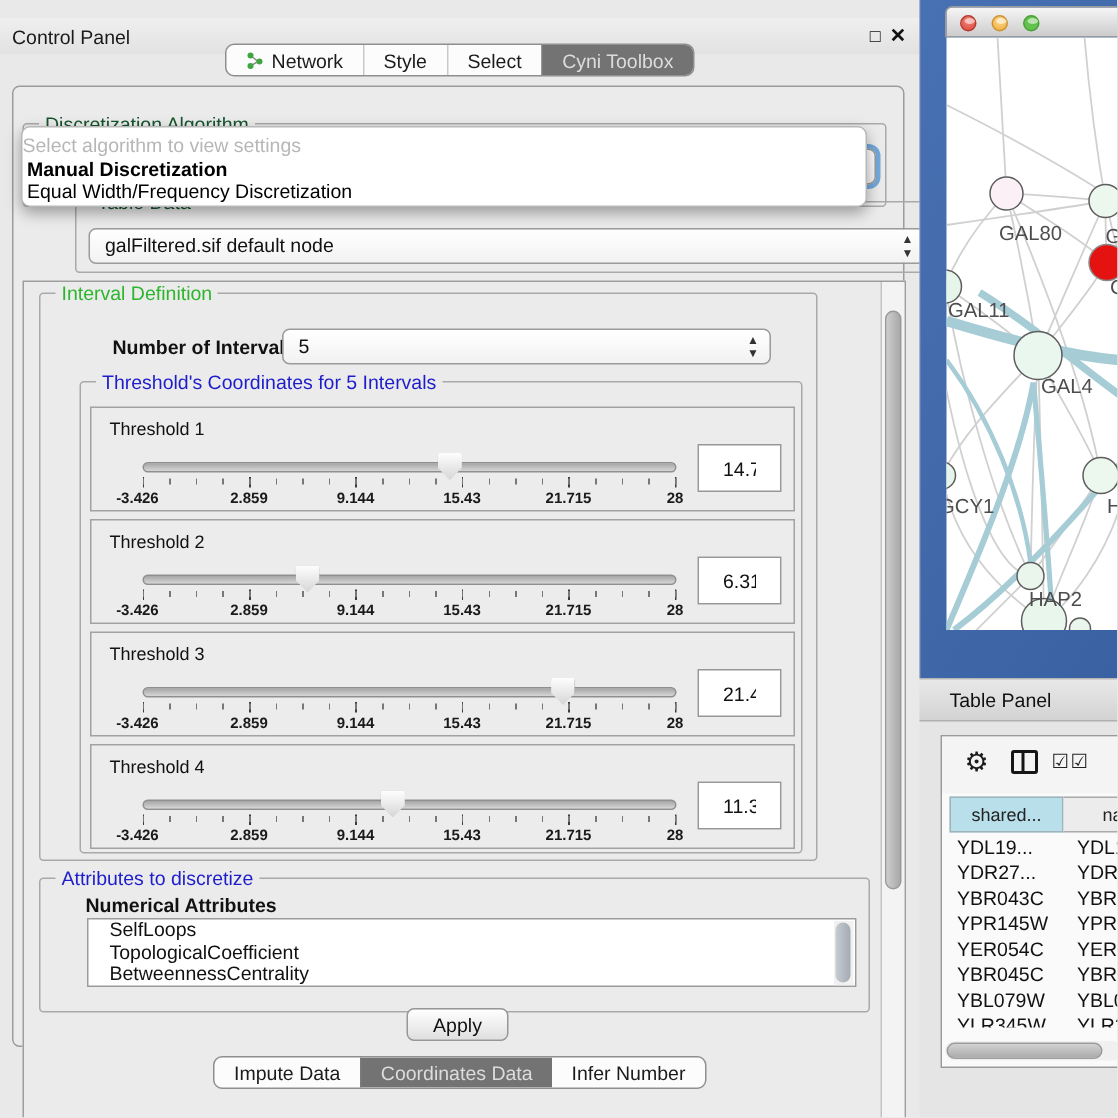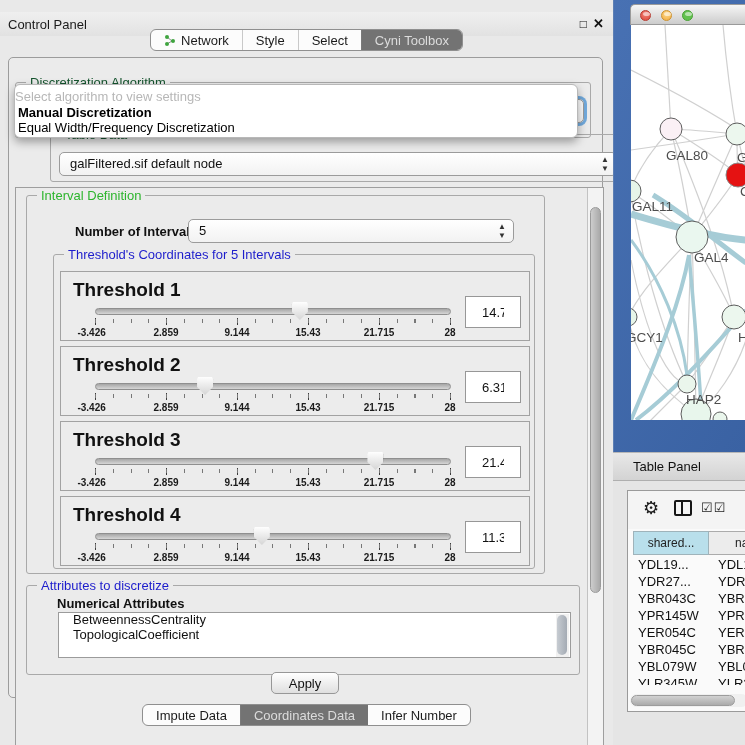--- a/index.html
+++ b/index.html
@@ -52,21 +52,21 @@
   #scrollpane{position:absolute;left:6px;top:129px;width:589px;height:596px;border:1px solid #9e9e9e;background:#ebebeb;overflow:hidden;}
   .vscroll{position:absolute;right:0;top:0;bottom:0;width:16px;background:#f3f3f3;border-left:1px solid #c2c2c2;}
   .vscroll .thumb{position:absolute;left:2px;top:19px;width:11px;height:386px;border-radius:6px;background:linear-gradient(to right,#cdcdcd,#a9a9a9);border:1px solid #9a9a9a;}
 
   #iv-group{left:10px;top:7px;width:519px;height:379px;}
   #noi-label{position:absolute;left:48px;top:28px;font-size:13px;font-weight:bold;color:#111;}
   #noi-combo{left:161px;top:23px;width:326px;}
   #thr-group{left:26px;top:58px;width:482px;height:315px;}
 
   .thr-panel{position:absolute;left:6px;width:470px;height:70px;border:1px solid #a2a2a2;background:#ececec;}
-  .thr-title{position:absolute;left:12px;top:7px;font-size:19px;font-weight:bold;color:#111;}
+  .thr-title{position:absolute;left:12px;top:7px;font-size:12px;font-weight:normal;color:#111;}
   .thr-track{position:absolute;left:34px;top:36px;width:356px;height:7px;border-radius:4px;border:1px solid #8f8f8f;background:linear-gradient(#a6a6a6,#d6d6d6);}
   .thr-thumb{position:absolute;top:30px;width:16px;height:18px;background:linear-gradient(#fefefe,#d5d5d5);clip-path:polygon(6% 0,94% 0,100% 12%,100% 55%,50% 100%,0 55%,0 12%);filter:drop-shadow(0 0 1px #7d7d7d);}
   .ticks-minor{position:absolute;left:34px;top:47px;width:356px;height:4px;background:repeating-linear-gradient(to right,#777 0 1px,transparent 1px 17.75px);}
   .ticks-major{position:absolute;left:34px;top:46px;width:356px;height:7px;background:repeating-linear-gradient(to right,#3c3c3c 0 1px,transparent 1px 71px);}
   .tl{position:absolute;top:55px;transform:translateX(-50%);font-size:10px;font-weight:bold;color:#1a1a1a;white-space:nowrap;}
   .thr-value{position:absolute;right:8px;top:24px;width:56px;height:32px;background:#fff;border:1px solid #979797;font-size:13px;color:#111;text-align:right;padding:0 16px;}
 
   #attr-group{left:10px;top:397px;width:554px;height:90px;}
   #num-attr{position:absolute;left:30px;top:10px;font-size:13px;font-weight:bold;color:#111;}
   #attr-list{position:absolute;left:31px;top:26px;width:513px;height:46px;background:#fff;border:1px solid #9b9b9b;overflow:hidden;}
@@ -251,22 +251,23 @@
               <span class="tl" style="left:389px">28</span>
               <input class="thr-value" value="11.344" style="">
             </div>
           </div>
         </div>
 
         <div class="group" id="attr-group">
           <span class="legend blue">Attributes to discretize</span>
           <span id="num-attr">Numerical Attributes</span>
           <div id="attr-list">
+            <div class="item">SelfLoops</div>
+            <div class="item">TopologicalCoefficient</div>
             <div class="item">BetweennessCentrality</div>
-            <div class="item">TopologicalCoefficient</div>
             <div class="list-scroll">
                 <div class="thumb"></div>
               </div>
           </div>
         </div>
       </div>
 
       <button id="apply-btn">Apply</button>
     </div>
 

